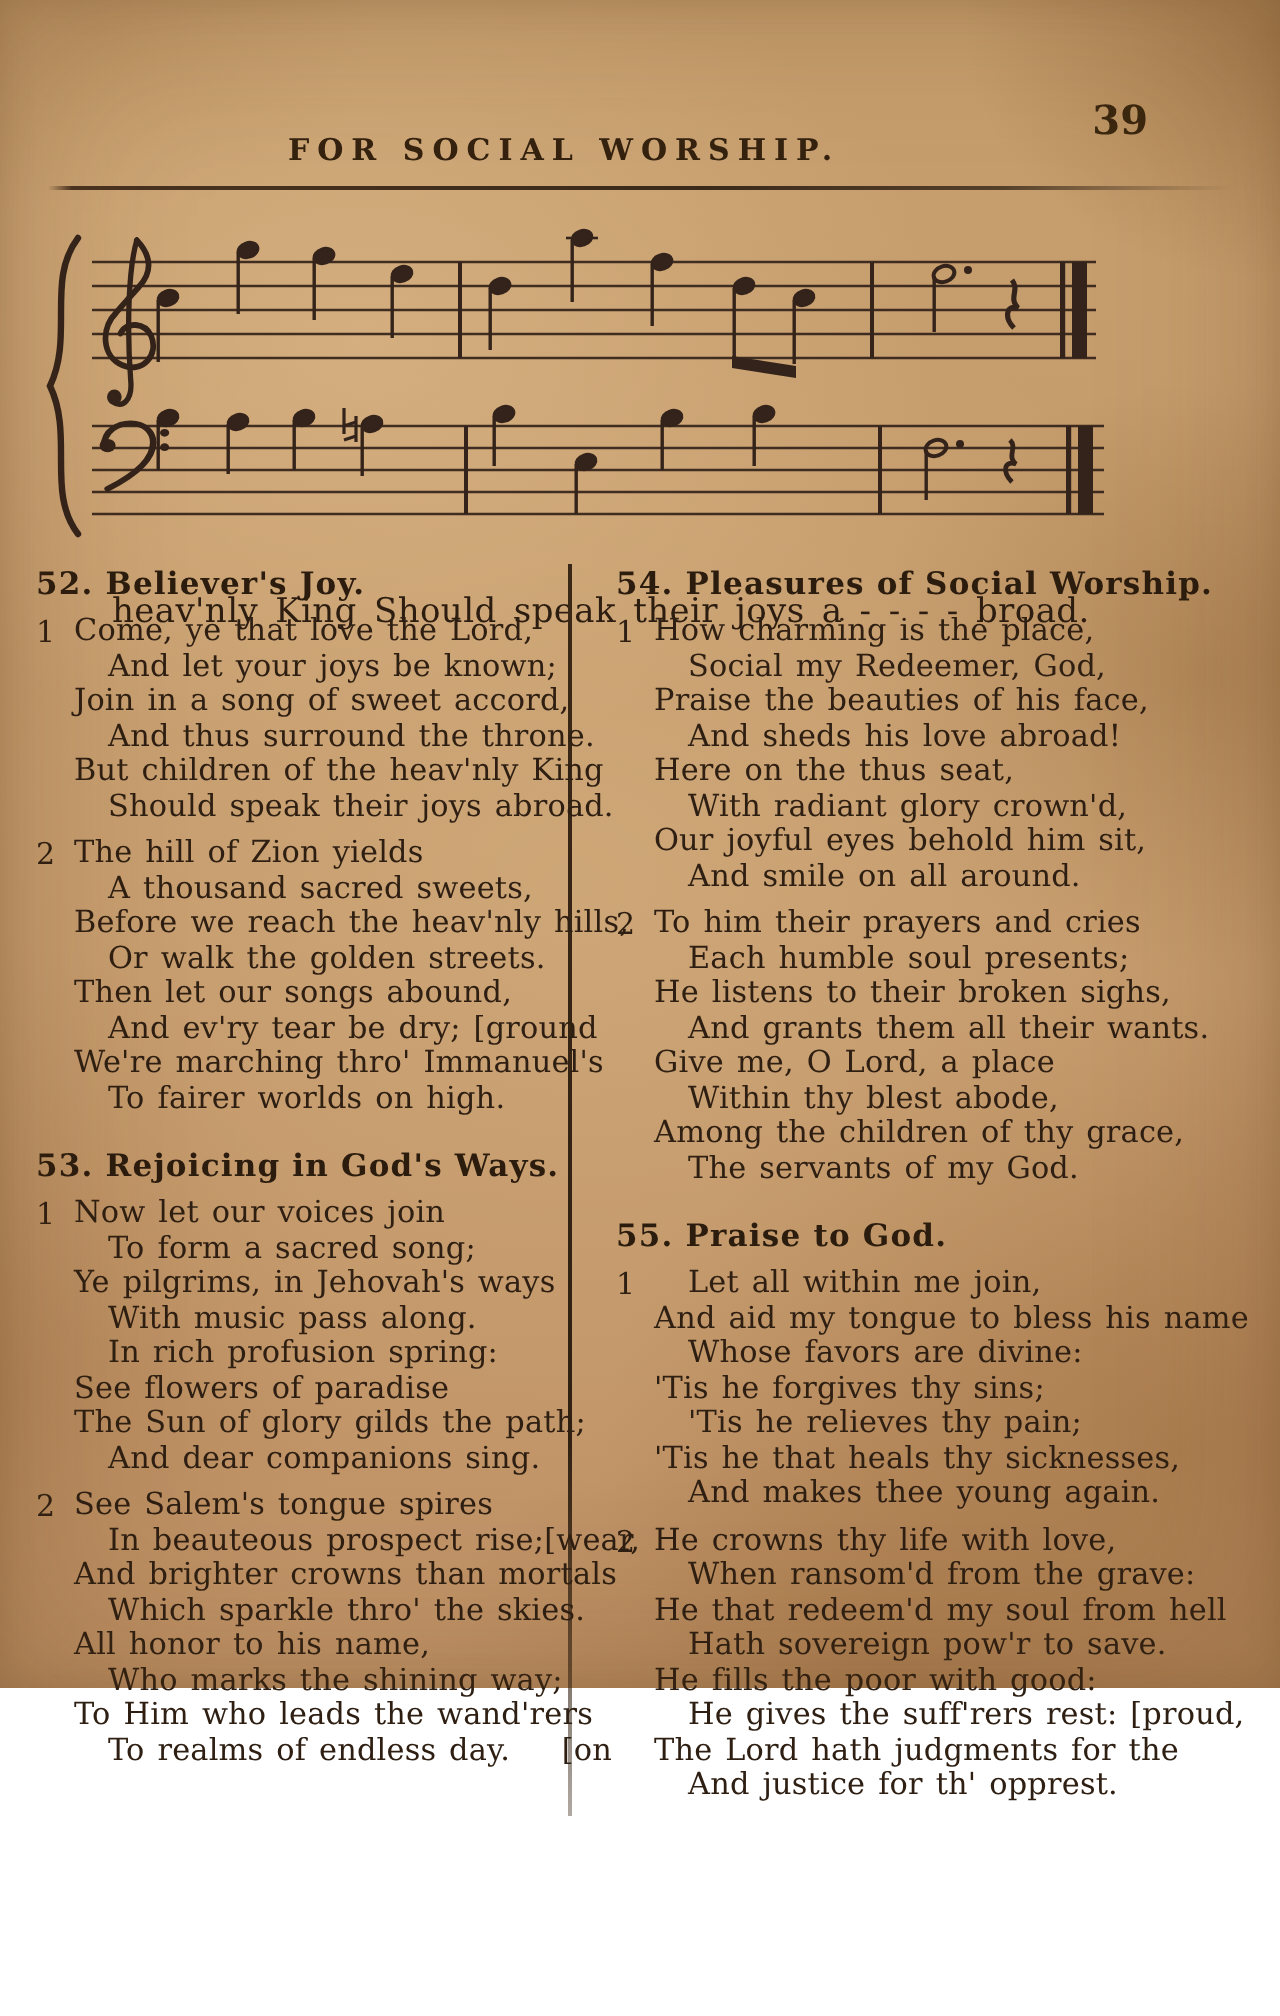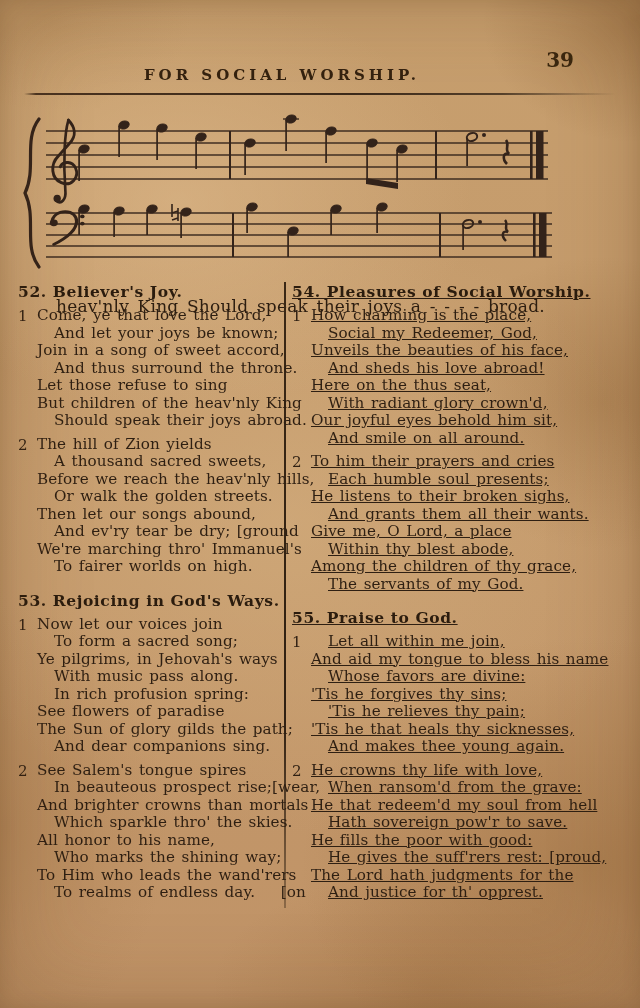--- a/index.html
+++ b/index.html
@@ -1,18 +1,18 @@
 <!DOCTYPE html>
 <html><head>
 <meta charset="utf-8">
 <style>
   html,body{margin:0;padding:0;}
   body{width:640px;height:1008px;overflow:hidden;font-family:"DejaVu Serif","Liberation Serif",serif;}
   .page{
-    position:relative;width:640px;height:1008px;
+    position:relative;width:640px;height:844px;
     background:
       radial-gradient(420px 300px at 28% 20%, rgba(224,188,142,.55), transparent 70%),
       radial-gradient(520px 430px at 45% 52%, rgba(216,180,132,.50), transparent 72%),
       radial-gradient(250px 210px at 94% 40%, rgba(134,90,44,.34), transparent 70%),
       radial-gradient(400px 320px at 92% 86%, rgba(140,94,46,.42), transparent 72%),
       radial-gradient(320px 170px at 68% 98%, rgba(148,102,54,.33), transparent 70%),
       radial-gradient(210px 170px at 99% 2%, rgba(128,84,40,.40), transparent 72%),
       radial-gradient(230px 320px at 1% 82%, rgba(150,105,58,.28), transparent 70%),
       radial-gradient(200px 130px at 8% 2%, rgba(170,128,80,.35), transparent 70%),
       linear-gradient(#c79f6e,#c09367);
@@ -25,21 +25,21 @@
   .page-number{position:absolute;top:48px;right:66px;font-size:20px;font-weight:bold;color:#3a270f;}
   .header-rule{position:absolute;top:93px;left:24px;right:18px;height:2px;
     background:linear-gradient(90deg, transparent 0, #4a3320 2%, #3c2a1a 55%, #55402a 80%, transparent 99%);
     border-radius:2px;}
   .music{position:absolute;top:112px;left:0;width:640px;height:170px;}
   .lyrics{position:absolute;top:184px;left:56px;font-size:17px;color:#2c1d10;
     word-spacing:3px;letter-spacing:.2px;white-space:nowrap;}
   .columns{position:absolute;top:282px;left:0;width:640px;}
   .col{position:absolute;top:0;}
   .col-left{left:18px;width:262px;}
-  .col-right{left:292px;width:300px;text-decoration:underline;}
+  .col-right{left:308px;width:300px;}
   .divider{position:absolute;top:0;left:284px;width:2px;height:626px;
     background:linear-gradient(#3a2816, #2f2012 70%, rgba(58,40,22,.4));}
   .hymn{margin:0 0 12px 0;}
   .hymn + .hymn{margin-top:15px;}
   .hymn-title{margin:0 0 6px 0;text-align:left;font-size:15.5px;font-weight:bold;
     letter-spacing:.6px;color:#2b1c0e;}
   .verse{position:relative;padding-left:19px;margin-bottom:6px;}
   .vnum{position:absolute;left:0;top:0;font-size:15px;color:#2e1f12;}
   .vline{font-size:15.2px;line-height:17.5px;white-space:nowrap;letter-spacing:.1px;word-spacing:1.5px;}
   .vline.ind{margin-left:17px;}
@@ -183,21 +183,20 @@
     <div class="divider"></div>
     <div class="col col-left">
         <section class="hymn">
           <h2 class="hymn-title">52. Believer's Joy.</h2>
           <div class="verse">
             <span class="vnum">1</span>
             <div class="vline">Come, ye that love the Lord,</div>
             <div class="vline ind">And let your joys be known;</div>
             <div class="vline">Join in a song of sweet accord,</div>
             <div class="vline ind">And thus surround the throne.</div>
-            <div class="vline">Let those refuse to sing</div>
             <div class="vline">But children of the heav'nly King</div>
             <div class="vline ind">Should speak their joys abroad.</div>
           </div>
           <div class="verse">
             <span class="vnum">2</span>
             <div class="vline">The hill of Zion yields</div>
             <div class="vline ind">A thousand sacred sweets,</div>
             <div class="vline">Before we reach the heav'nly hills,</div>
             <div class="vline ind">Or walk the golden streets.</div>
             <div class="vline">Then let our songs abound,</div>
@@ -232,21 +231,21 @@
           </div>
         </section>
       </div>
     <div class="col col-right">
         <section class="hymn">
           <h2 class="hymn-title">54. Pleasures of Social Worship.</h2>
           <div class="verse">
             <span class="vnum">1</span>
             <div class="vline">How charming is the place,</div>
             <div class="vline ind">Social my Redeemer, God,</div>
-            <div class="vline">Unveils the beauties of his face,</div>
+            <div class="vline">Praise the beauties of his face,</div>
             <div class="vline ind">And sheds his love abroad!</div>
             <div class="vline">Here on the thus seat,</div>
             <div class="vline ind">With radiant glory crown'd,</div>
             <div class="vline">Our joyful eyes behold him sit,</div>
             <div class="vline ind">And smile on all around.</div>
           </div>
           <div class="verse">
             <span class="vnum">2</span>
             <div class="vline">To him their prayers and cries</div>
             <div class="vline ind">Each humble soul presents;</div>

